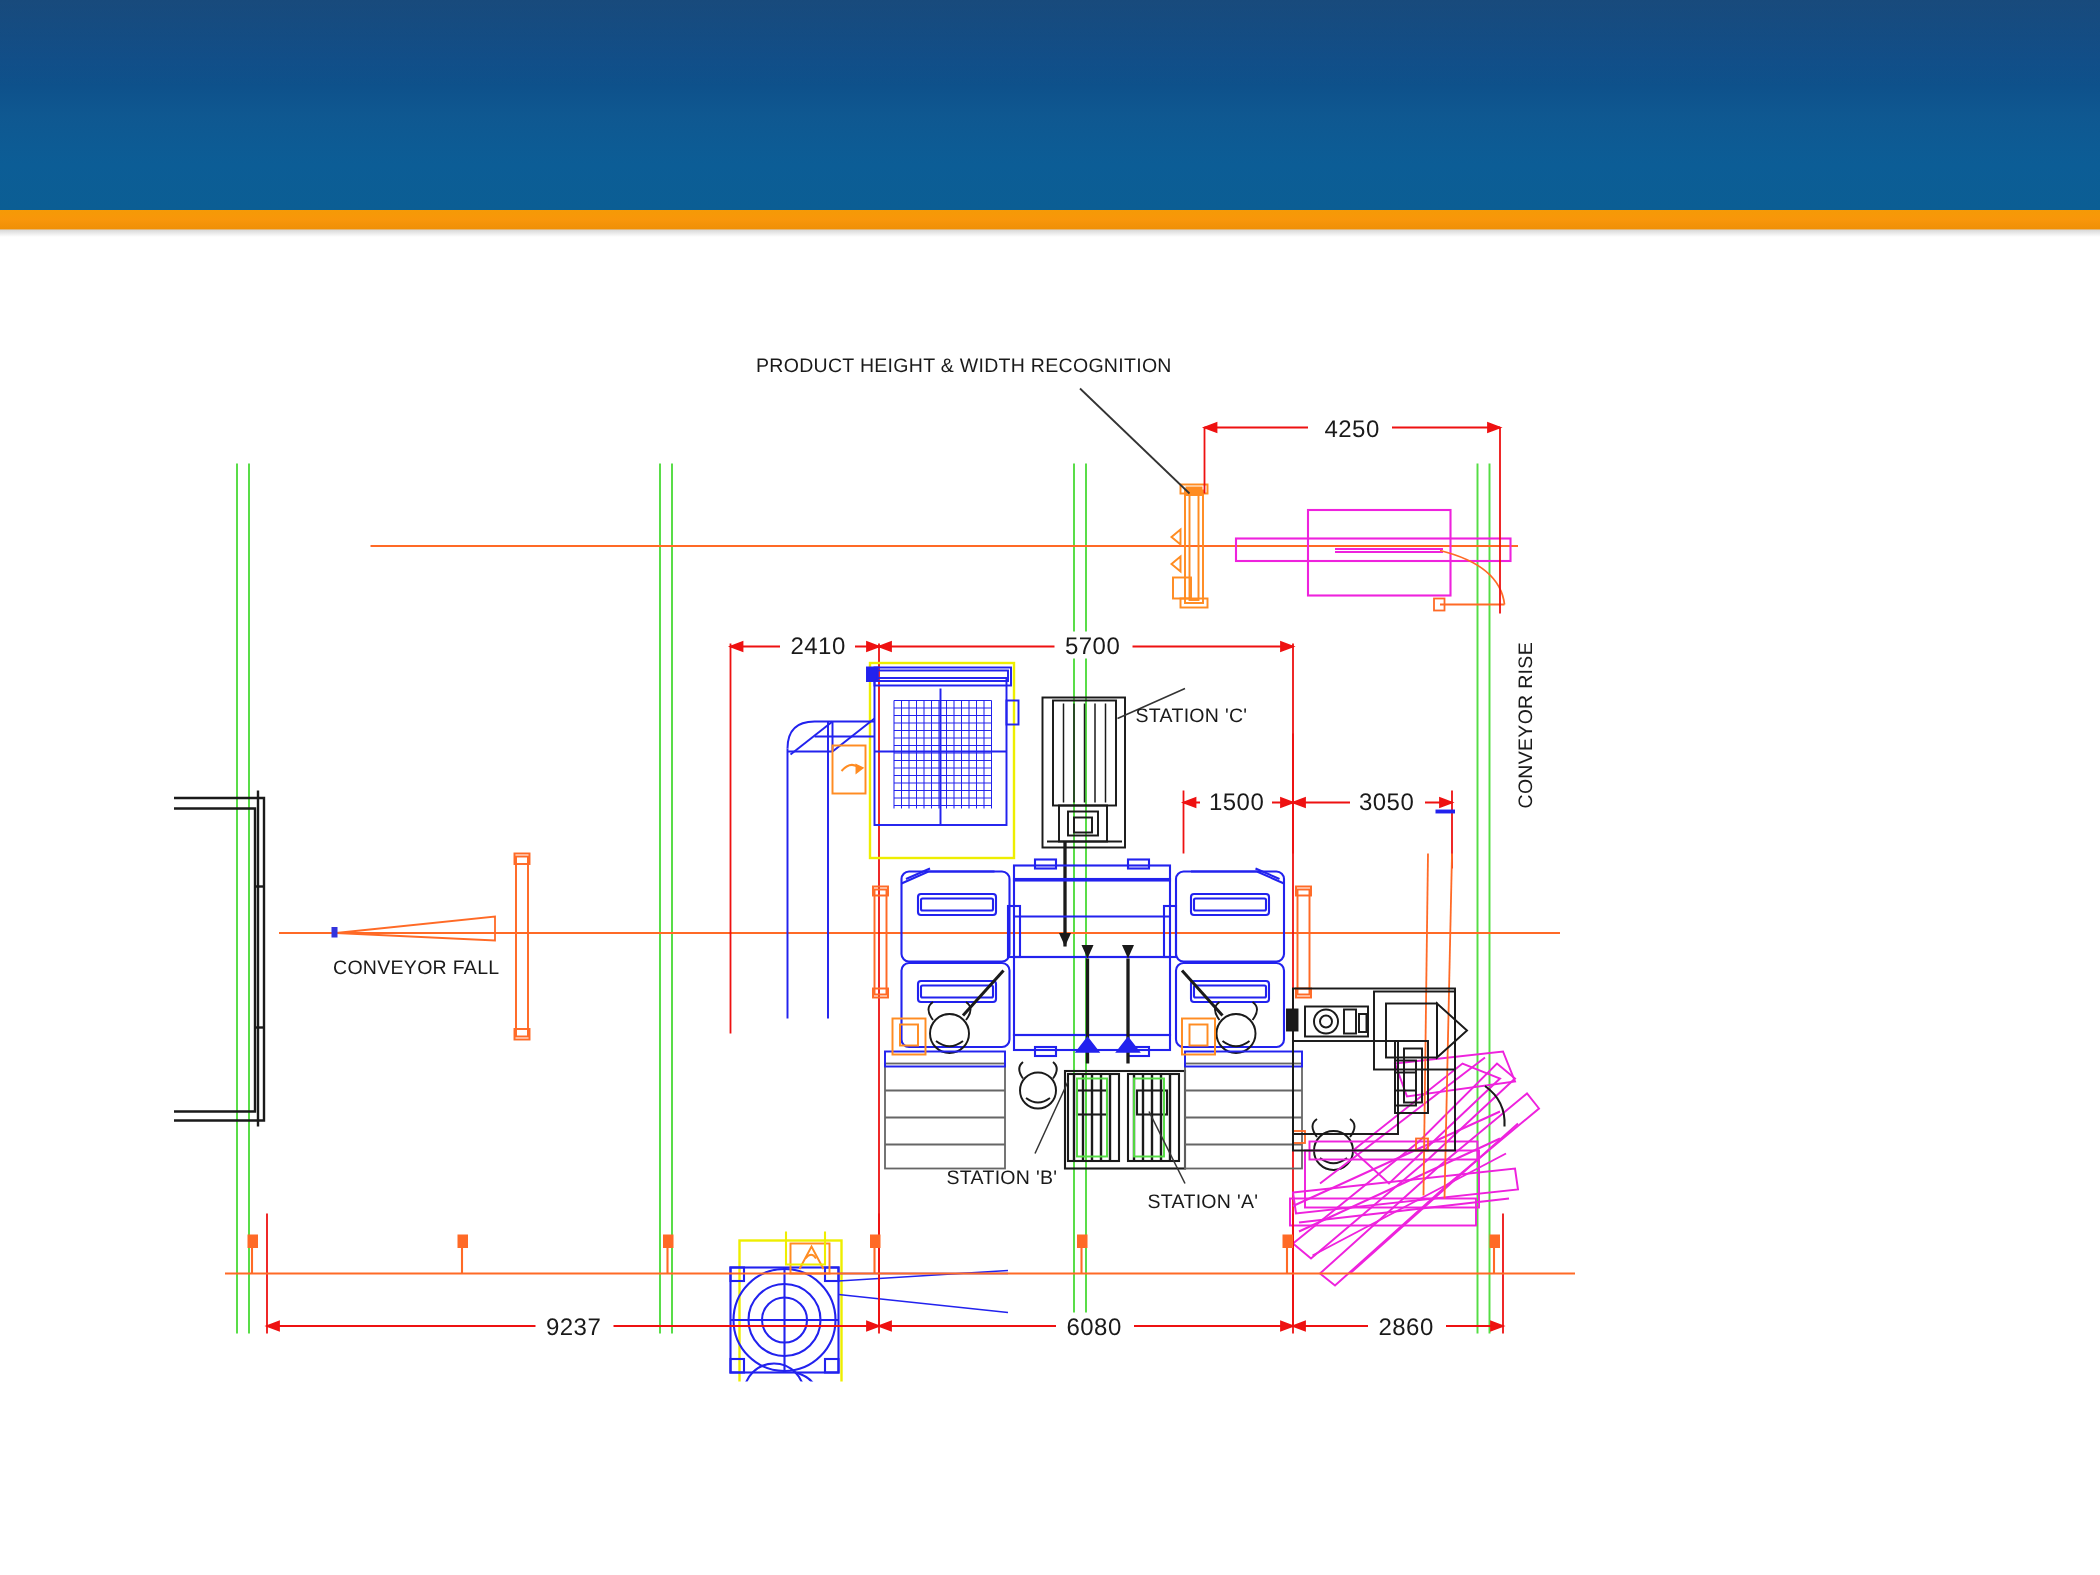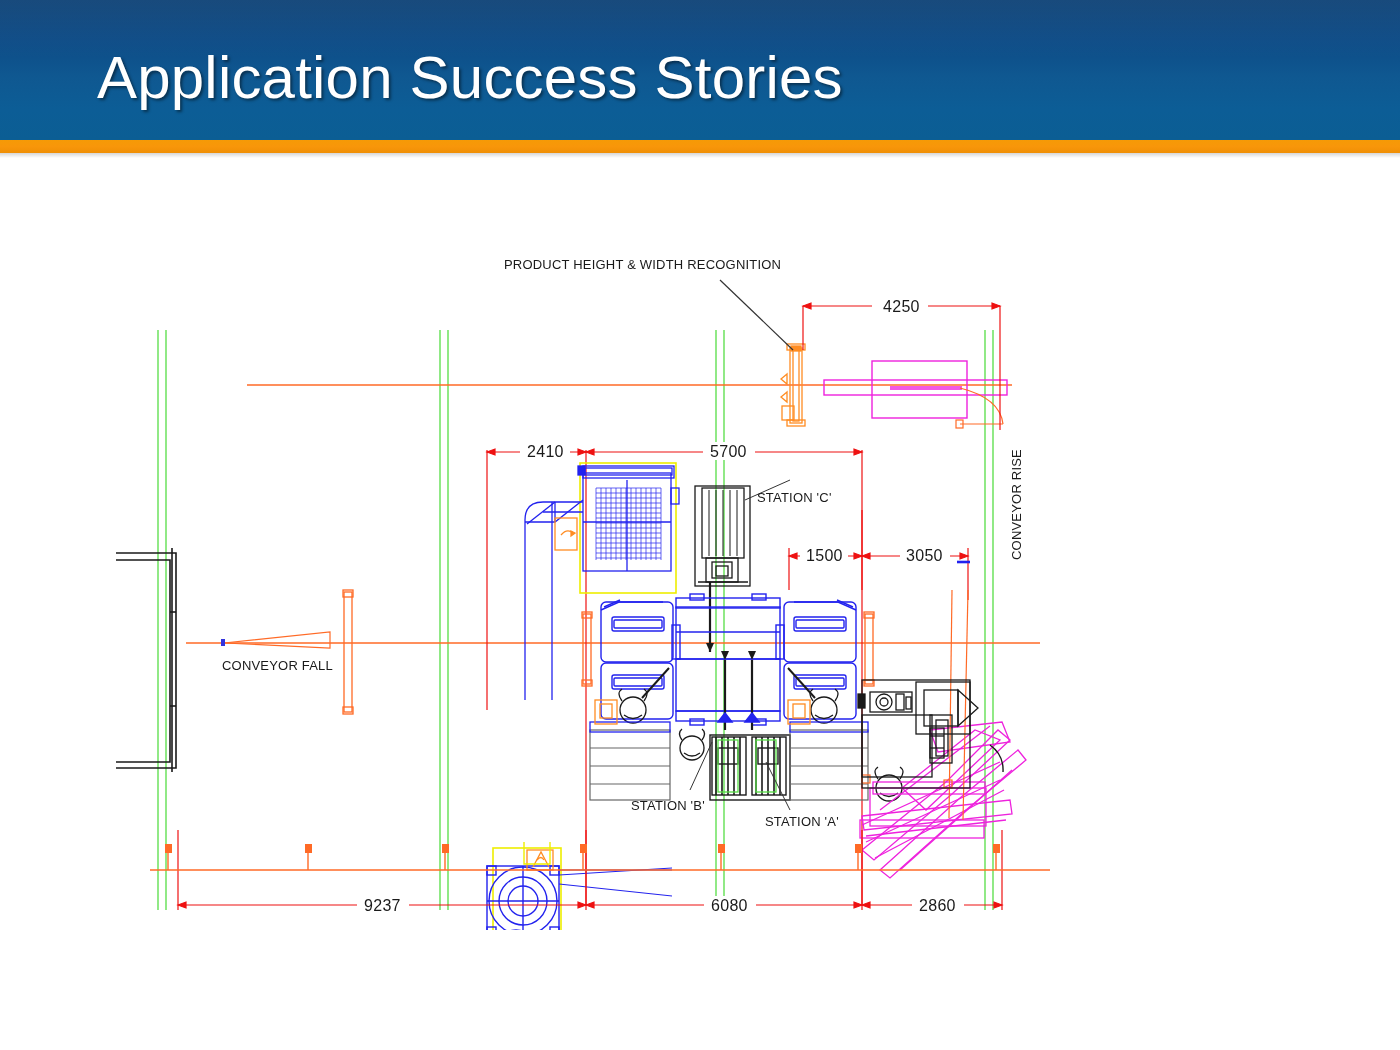--- a/index.html
+++ b/index.html
@@ -35,39 +35,38 @@
     position:absolute;left:0;top:140px;width:1400px;height:13px;
     background:linear-gradient(180deg,#f59a06 0%,#f8960a 50%,#ef8f05 100%);
   }
   .orange-bar-shadow{
     position:absolute;left:0;top:153px;width:1400px;height:5px;
     background:linear-gradient(180deg,rgba(0,0,0,0.16),rgba(0,0,0,0));
   }
 
   
   .drawing-wrap{
-    position:absolute;left:0;top:170px;width:1292px;height:772px;
+    position:absolute;left:0;top:149px;width:1292px;height:772px;
   }
   .drawing-svg{position:absolute;left:0;top:0;}
 
   
   .footer{position:absolute;left:0;top:930px;width:1400px;height:120px;background:#fff;}
 
   
   .cad-t{font-family:"Liberation Sans", sans-serif;font-size:13px;fill:#1a1a1a;letter-spacing:0.2px;}
   .cad-dim{font-family:"Liberation Sans", sans-serif;font-size:16px;fill:#1a1a1a;letter-spacing:0.3px;}
 </style>
 </head>
 <body>
 
 <div class="slide">
 
   <div class="header">
     <div class="header-sheen"></div>
-    <div class="header-title">Application Success Stories</div>
   </div>
   <div class="orange-bar"></div>
   <div class="orange-bar-shadow"></div>
 
   <div class="drawing-wrap">
   <svg class="drawing-svg" width="1400" height="772" viewBox="0 0 1400 772">
 
     <g stroke="#55dd44" stroke-width="1.3">
       <line x1="158" y1="160" x2="158" y2="740"></line>
       <line x1="166" y1="160" x2="166" y2="740"></line>

